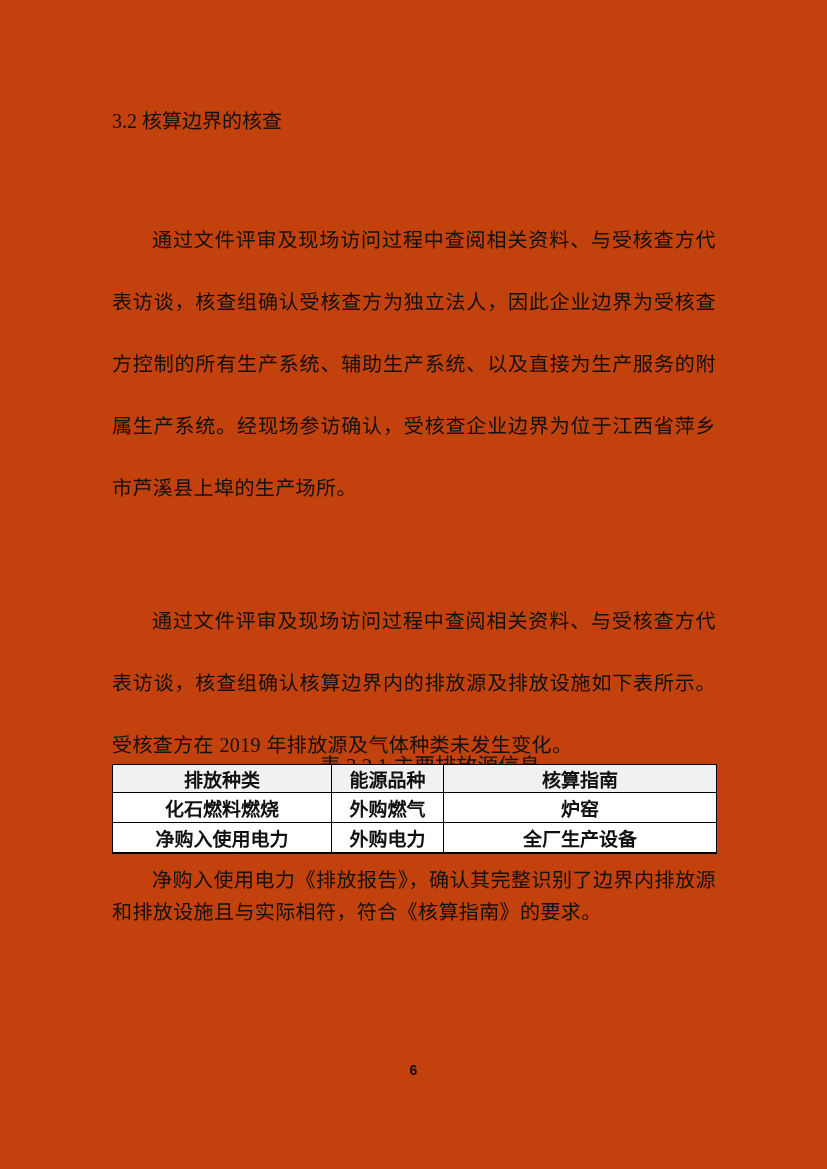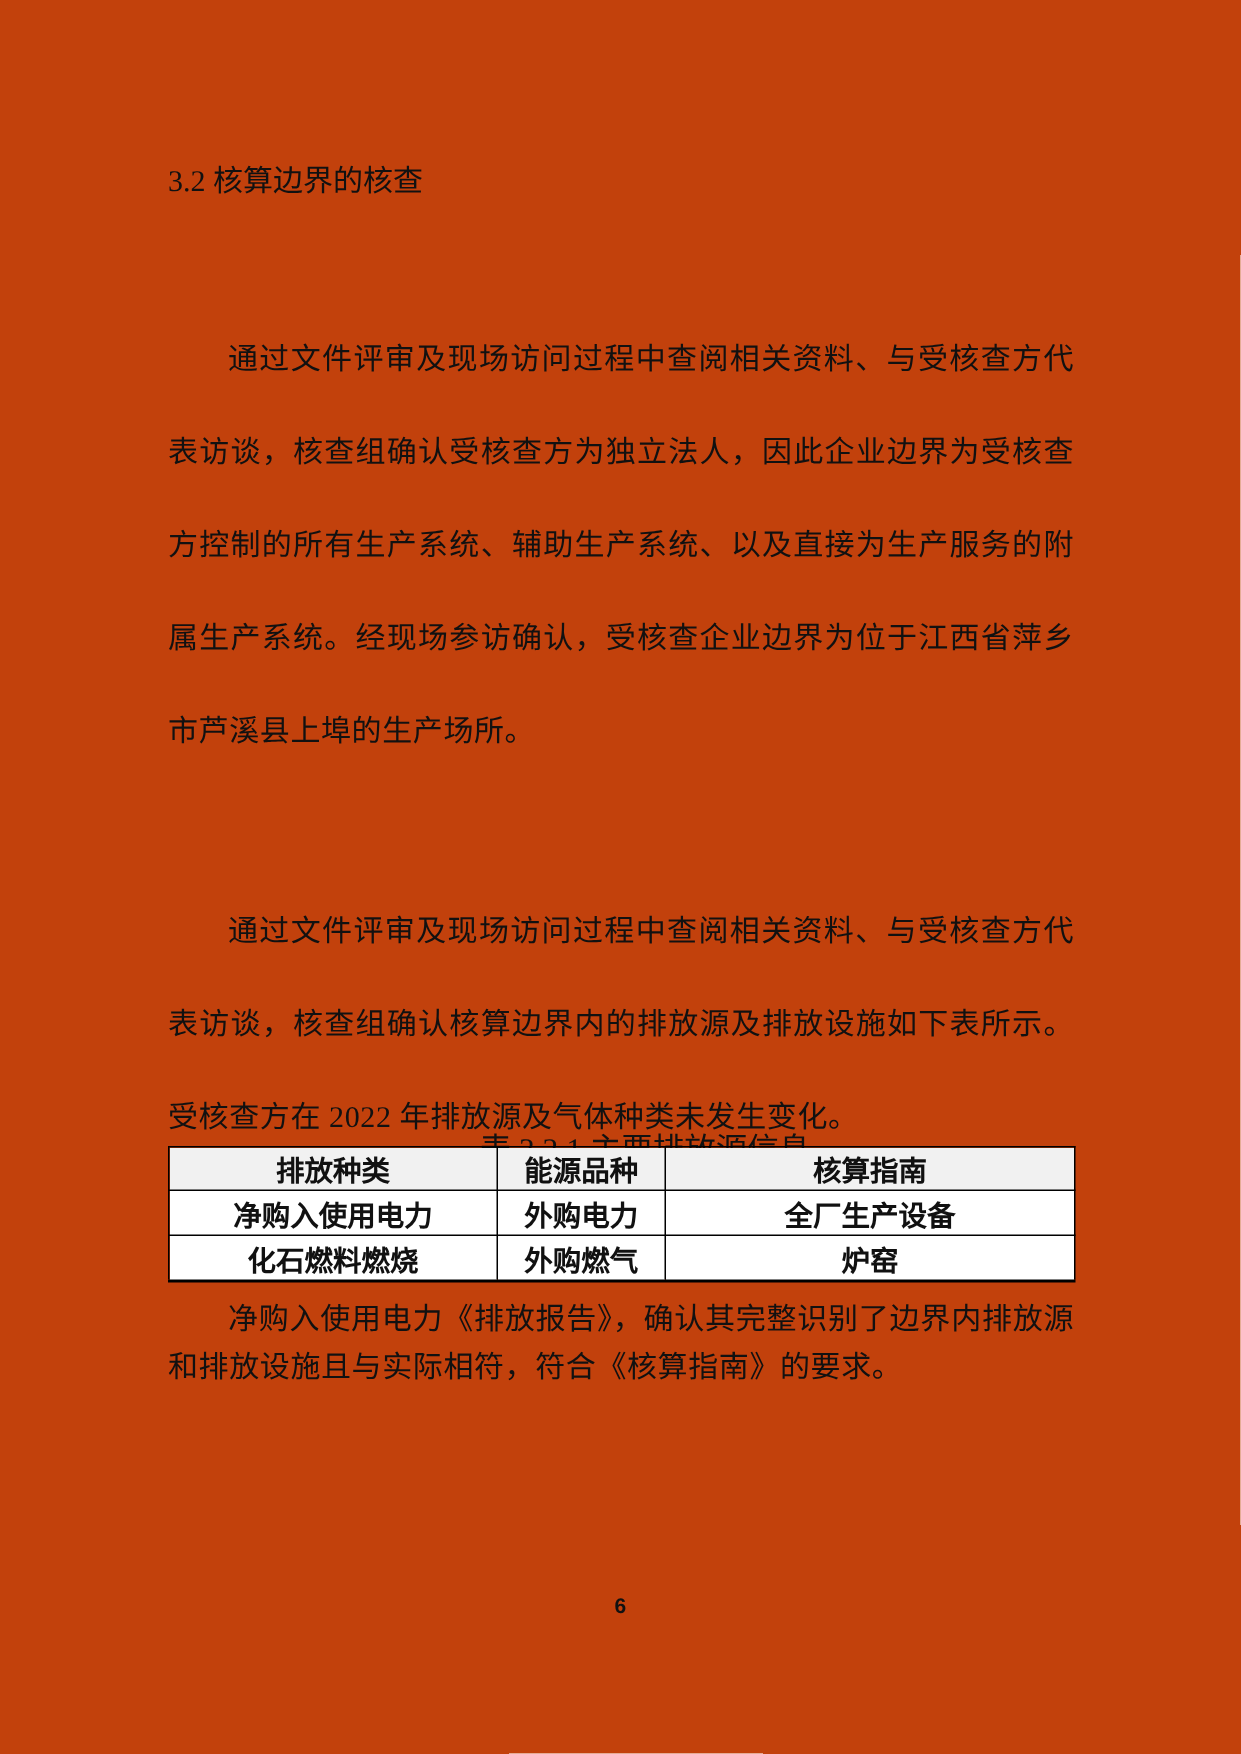--- a/index.html
+++ b/index.html
@@ -84,48 +84,48 @@
 
 <div class="page">
 
   <h2 class="doc-heading content-block" style="top:109px">3.2 核算边界的核查</h2>
 
 
   <p class="doc-para para-wide content-block" style="top:209px">通过文件评审及现场访问过程中查阅相关资料、与受核查方代表访谈，核查组确认受核查方为独立法人，因此企业边界为受核查方控制的所有生产系统、辅助生产系统、以及直接为生产服务的附属生产系统。经现场参访确认，受核查企业边界为位于江西省萍乡市芦溪县上埠的生产场所。</p>
 
 
 
-  <p class="doc-para para-wide content-block" style="top:590px">通过文件评审及现场访问过程中查阅相关资料、与受核查方代表访谈，核查组确认核算边界内的排放源及排放设施如下表所示。受核查方在 2022 年排放源及气体种类未发生变化。</p>
+  <p class="doc-para para-wide content-block" style="top:590px">通过文件评审及现场访问过程中查阅相关资料、与受核查方代表访谈，核查组确认核算边界内的排放源及排放设施如下表所示。受核查方在 2019 年排放源及气体种类未发生变化。</p>
 
   <p class="table-caption content-block" style="top:738px">表 3.2.1 主要排放源信息</p>
 
   <div class="content-block" style="top:764px">
     <table class="emission-table">
       <colgroup>
         <col style="width:219px">
         <col style="width:112px">
         <col style="width:273px">
       </colgroup>
       <thead>
         <tr>
           <th>排放种类</th>
           <th>能源品种</th>
           <th>核算指南</th>
         </tr>
       </thead>
       <tbody>
         <tr>
+          <td>化石燃料燃烧</td>
+          <td>外购燃气</td>
+          <td>炉窑</td>
+        </tr>
+        <tr>
           <td>净购入使用电力</td>
           <td>外购电力</td>
           <td>全厂生产设备</td>
-        </tr>
-        <tr>
-          <td>化石燃料燃烧</td>
-          <td>外购燃气</td>
-          <td>炉窑</td>
         </tr>
       </tbody>
     </table>
   </div>
 
   <p class="doc-para para-tight content-block" style="top:864px">净购入使用电力《排放报告》，确认其完整识别了边界内排放源和排放设施且与实际相符，符合《核算指南》的要求。</p>
 
   <div class="page-number">6</div>
 
 </div>

